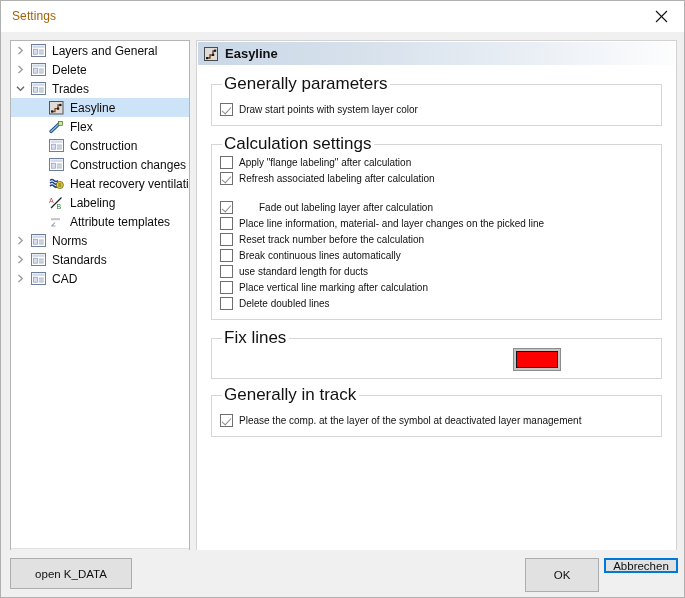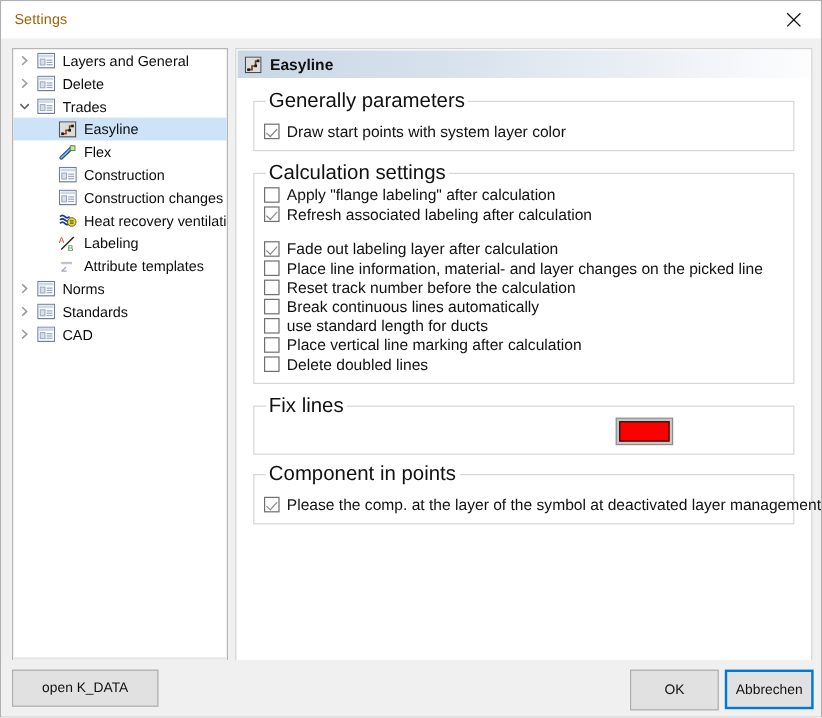--- a/index.html
+++ b/index.html
@@ -165,42 +165,42 @@
   fieldset.group.tight { margin-bottom: 6px; }
 
   
   .cb-row {
     display: flex;
     align-items: center;
     height: 16px;
     margin: 0;
     cursor: default;
   }
-  .cb-row.spaced-top { margin-top: 13px; }
+  .cb-row.spaced-top { margin-top: 13px; gap: 20px; }
   .cb-row.pad-top { margin-top: 7px; }
   .cb-box {
     width: 13px; height: 13px;
     box-sizing: border-box;
     border: 1px solid #6f6f6f;
     background: #ffffff;
     flex: 0 0 13px;
     margin-right: 6px;
     position: relative;
   }
   .cb-box.checked::after {
     content: "";
     position: absolute;
     left: 3px; top: 1px;
     width: 4px; height: 8px;
     border: solid #8a8a8a;
     border-width: 0 1.6px 1.6px 0;
     transform: rotate(42deg);
   }
   .cb-label {
-    font-size: 13px;
+    font-size: 10px;
     color: #111111;
     white-space: nowrap;
   }
   .swatch-wrap {
     position: absolute;
     left: 296px;
   }
   .color-swatch {
     width: 42px; height: 17px;
     background: #ff0000;
@@ -239,21 +239,21 @@
     width: 122px; height: 31px;
   }
   .btn-ok {
     position: absolute;
     left: 524px; top: 8px;
     width: 74px; height: 34px;
   }
   .btn-cancel {
     position: absolute;
     left: 603px; top: 8px;
-    width: 74px; height: 33px;
+    width: 74px; height: 15px;
     border: 2px solid #0078d7;
   }
 </style>
 </head>
 <body>
 
 <div class="window">
 
   <div class="titlebar">
     <span class="title">Settings</span>
@@ -562,21 +562,21 @@
         <fieldset class="group tight">
           <legend>Fix lines</legend>
           <div class="fix-inner">
             <div class="swatch-wrap">
               <div class="color-swatch" id="fix-swatch" style="background: rgb(255, 0, 0);"></div>
             </div>
           </div>
         </fieldset>
 
         <fieldset class="group">
-          <legend>Component in points</legend>
+          <legend>Generally in track</legend>
           <div class="cb-row pad-top">
             <span class="cb-box checked"></span>
             <span class="cb-label">Please the comp. at the layer of the symbol at deactivated layer management</span>
           </div>
         </fieldset>
 
       </div>
     </div>
 
     <div class="footer">

